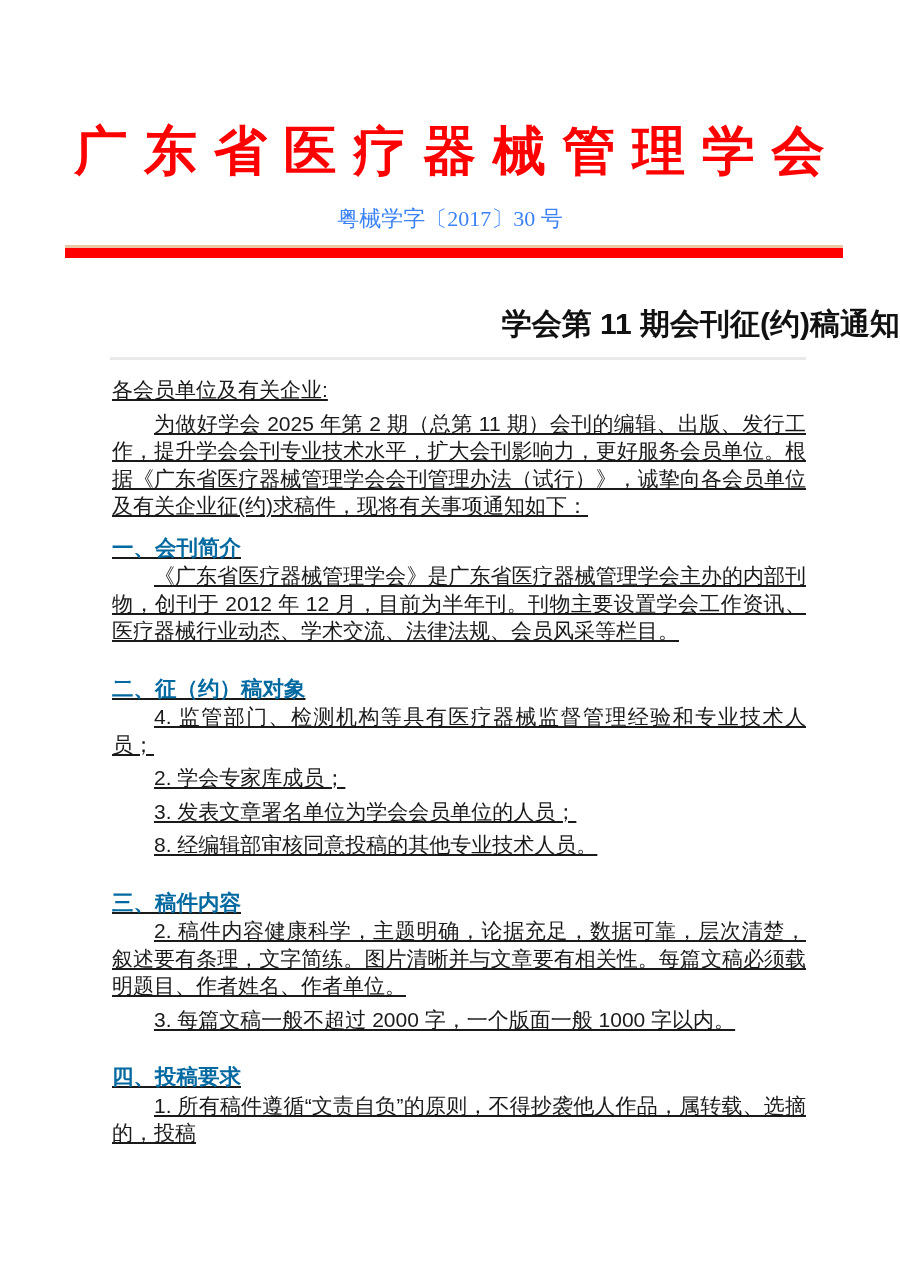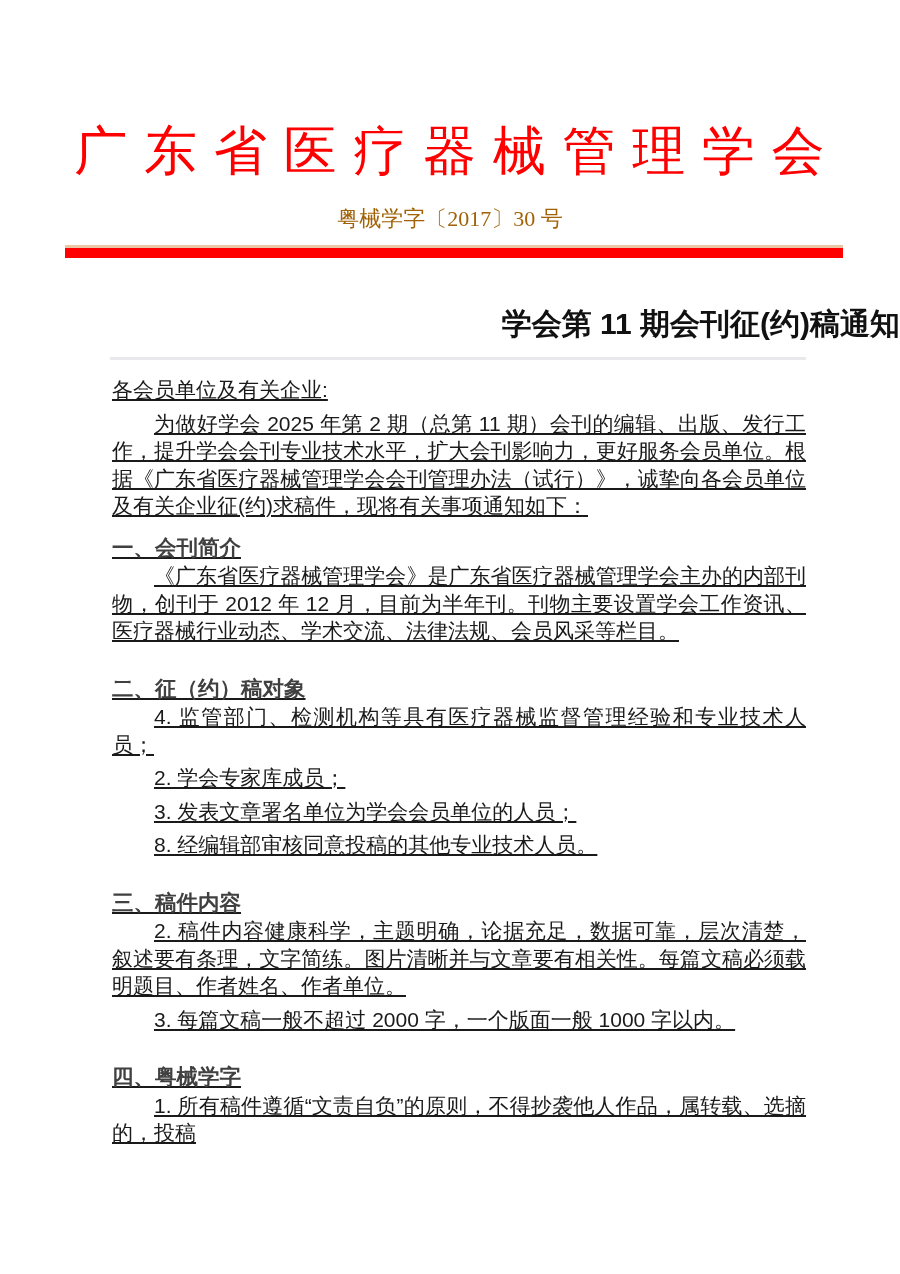--- a/index.html
+++ b/index.html
@@ -12,32 +12,32 @@
     overflow: hidden;
     font-family: "Liberation Sans", sans-serif;
     color: #1a1a1a;
   }
   
   .org-title {
     padding-top: 122px;
     text-align: center;
     font-size: 53px;
     line-height: 58px;
-    font-weight: normal;
+    font-weight: bold;
     color: var(--accent_red, #fe0000);
     white-space: nowrap;
     letter-spacing: 1px;
   }
   .doc-number {
     margin-top: 26px;
     text-align: center;
     font-family: "Liberation Serif", serif;
     font-size: 22px;
     line-height: 26px;
-    color: #a16207;
+    color: #3b82f6;
   }
   .red-rule {
     margin: 13px 0 0 65px;
     width: 778px;
     height: 10px;
     background: var(--accent_red, #fe0000);
     border-top: 3px solid var(--rule_top, #eac6a6);
   }
   
   .notice-title {
@@ -61,21 +61,21 @@
     font-size: 21px;
     line-height: 27.5px;
     text-align: justify;
     text-decoration: underline;
   }
   .content p { margin: 0 0 6px 0; }
   .content p.indent { text-indent: 2em; }
   .section-heading {
     font-size: 21.5px;
     font-weight: bold;
-    color: #404040;
+    color: #0369a1;
     margin: 31px 0 0 0;
     line-height: 27.5px;
   }
   .section-heading.first { margin-top: 15px; }
 </style>
 </head>
 <body>
 
 <div class="page">
 
@@ -101,17 +101,17 @@
     <div class="section-heading">二、征（约）稿对象</div>
     <p class="indent">4. 监管部门、检测机构等具有医疗器械监督管理经验和专业技术人员；</p>
     <p class="indent">2. 学会专家库成员；</p>
     <p class="indent">3. 发表文章署名单位为学会会员单位的人员；</p>
     <p class="indent">8. 经编辑部审核同意投稿的其他专业技术人员。</p>
 
     <div class="section-heading">三、稿件内容</div>
     <p class="indent">2. 稿件内容健康科学，主题明确，论据充足，数据可靠，层次清楚，叙述要有条理，文字简练。图片清晰并与文章要有相关性。每篇文稿必须载明题目、作者姓名、作者单位。</p>
     <p class="indent">3. 每篇文稿一般不超过 2000 字，一个版面一般 1000 字以内。</p>
 
-    <div class="section-heading">四、粤械学字</div>
+    <div class="section-heading">四、投稿要求</div>
     <p class="indent">1. 所有稿件遵循“文责自负”的原则，不得抄袭他人作品，属转载、选摘的，投稿</p>
 
   </div>
 </div>
 
 </body></html>

